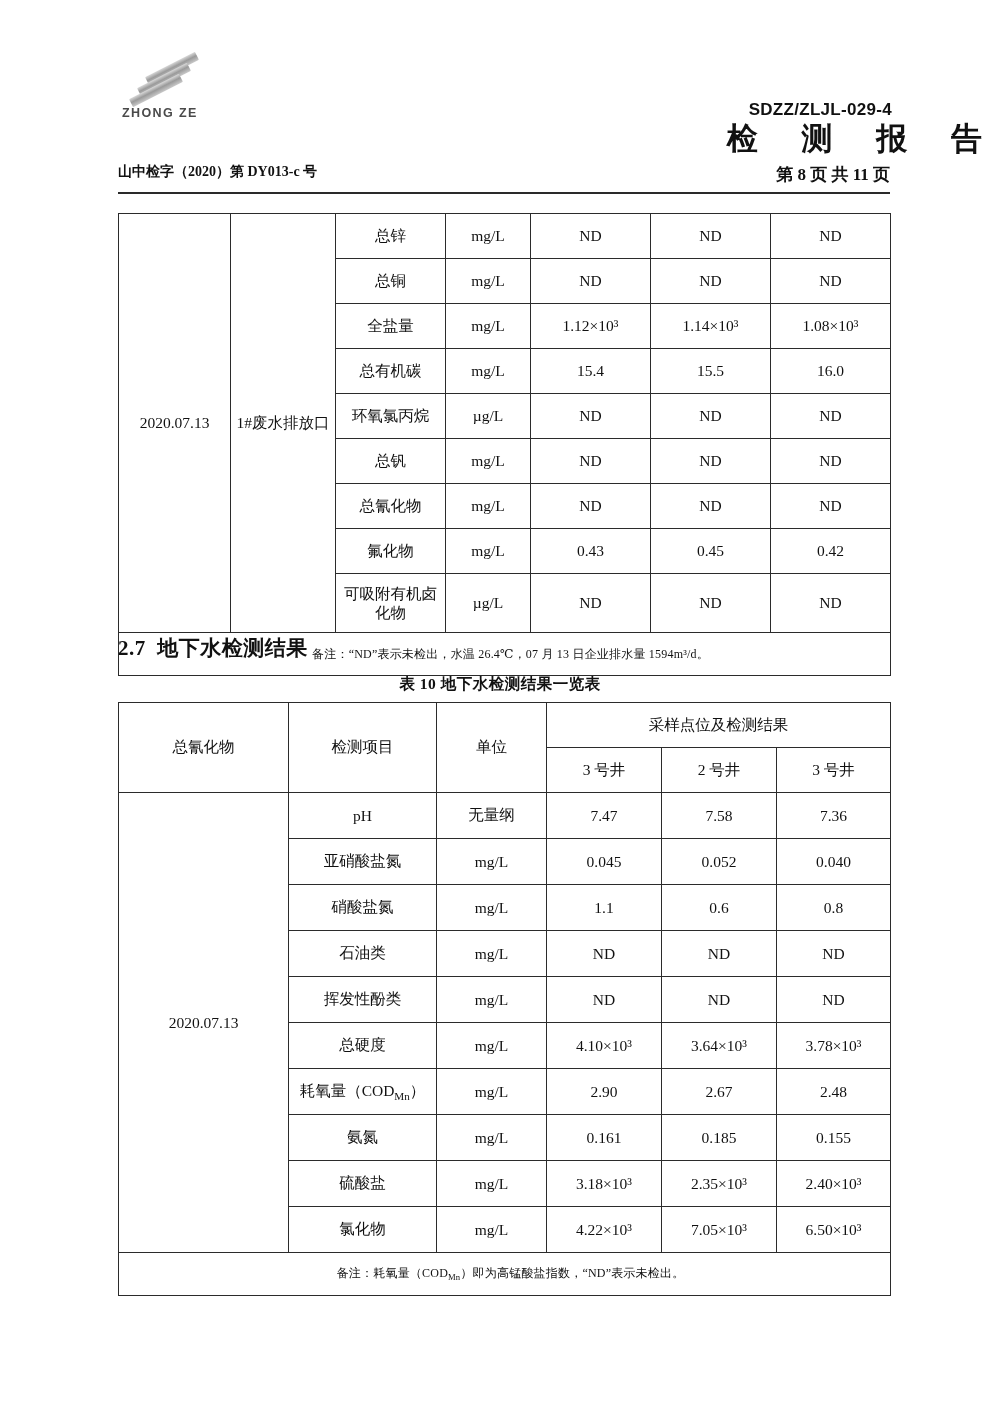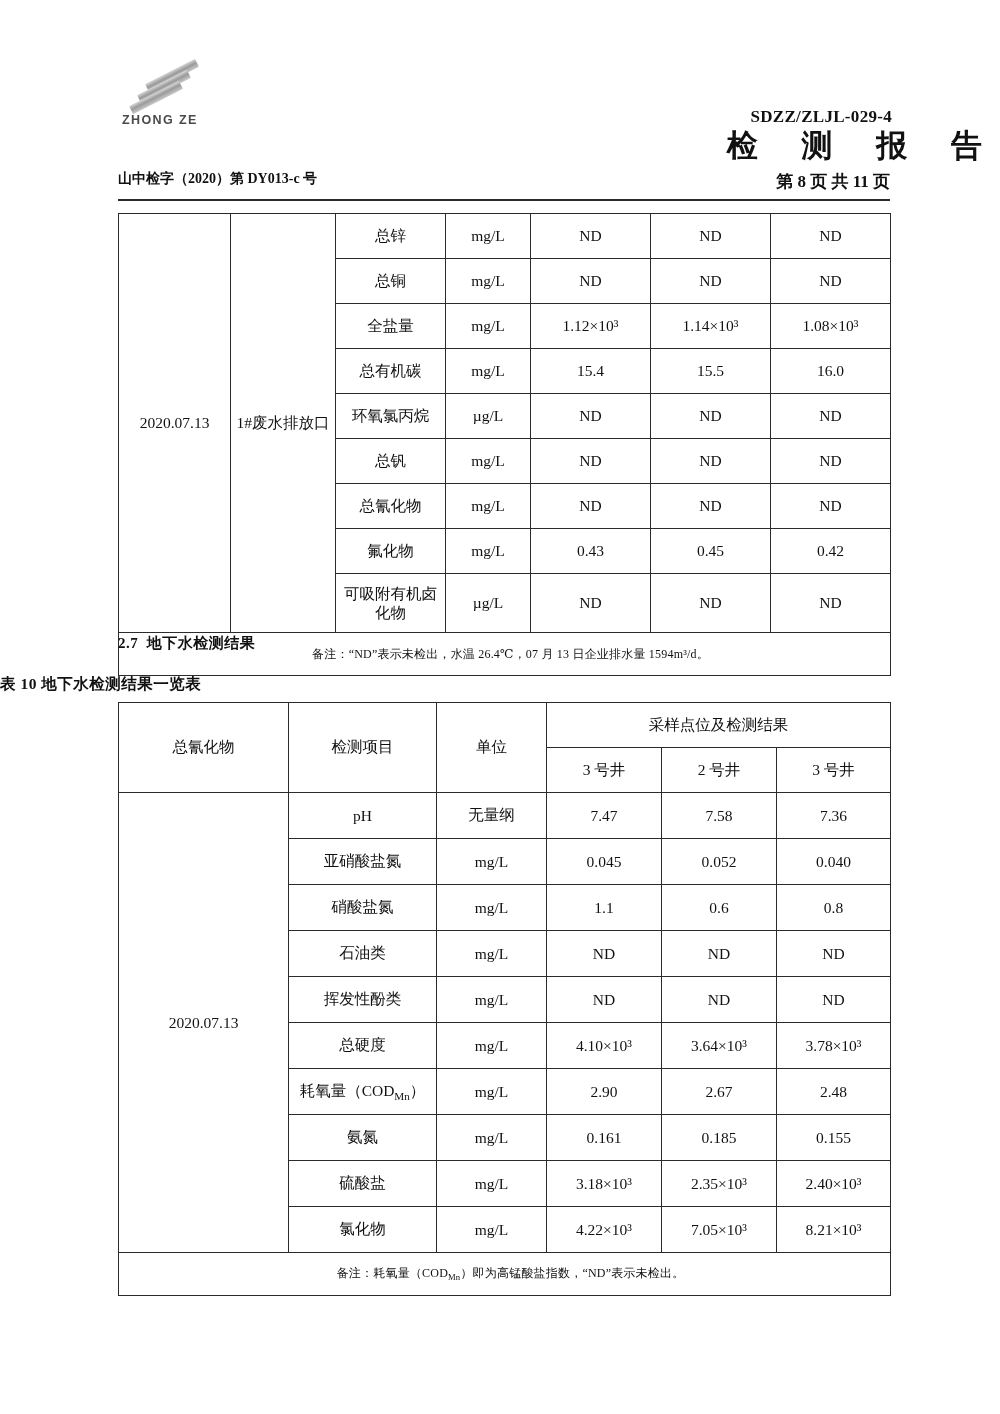--- a/index.html
+++ b/index.html
@@ -18,21 +18,20 @@
     color: #111111;
     box-sizing: border-box;
   }
 
   
   .header {
     position: absolute;
     left: 0; top: 0;
     width: 1000px;
     height: 190px;
-    margin-top: 7px;
   }
   .logo-block {
     position: absolute;
     left: 122px;
     top: 62px;
     width: 112px;
     height: 66px;
   }
   .logo-mark {
     position: relative;
@@ -59,21 +58,21 @@
     font-size: 12.5px;
     font-weight: bold;
     letter-spacing: 1.4px;
     color: #4a4a4a;
   }
 
   .doc-code {
     position: absolute;
     right: 108px;
     top: 100px;
-    font-family: Liberation Serif, serif;
+    font-family: Liberation Sans, sans-serif;
     font-weight: bold;
     font-size: 17px;
     letter-spacing: 0.3px;
   }
 
   .report-title {
     position: absolute;
     left: 0;
     top: 118px;
     width: 1000px;
@@ -137,30 +136,30 @@
   }
   .tbl1 { width: 772px; }
   .tbl1 td { height: 38px; }
   .tbl1 td.note { height: 36px; }
 
   
   .sec-head {
     position: absolute;
     left: 118px;
     top: 634px;
-    font-size: 15px;
+    font-size: 21px;
     font-weight: bold;
     letter-spacing: 0.5px;
   }
   .tbl-caption {
     position: absolute;
     left: 0;
     top: 674px;
     width: 1000px;
-    text-align: left;
+    text-align: center;
     font-size: 15.5px;
     font-weight: bold;
     letter-spacing: 0.5px;
   }
 
   
   .tbl2-wrap {
     position: absolute;
     left: 118px;
     top: 702px;
@@ -372,21 +371,21 @@
           <td>mg/L</td>
           <td>3.18×10³</td>
           <td>2.35×10³</td>
           <td>2.40×10³</td>
         </tr>
         <tr>
           <td>氯化物</td>
           <td>mg/L</td>
           <td>4.22×10³</td>
           <td>7.05×10³</td>
-          <td>8.21×10³</td>
+          <td>6.50×10³</td>
         </tr>
 
         <tr>
           <td class="note note-cell" colspan="6">备注：耗氧量（COD<span class="sub">Mn</span>）即为高锰酸盐指数，“ND”表示未检出。</td>
         </tr>
       </tbody>
     </table>
   </div>
 
 </div>

